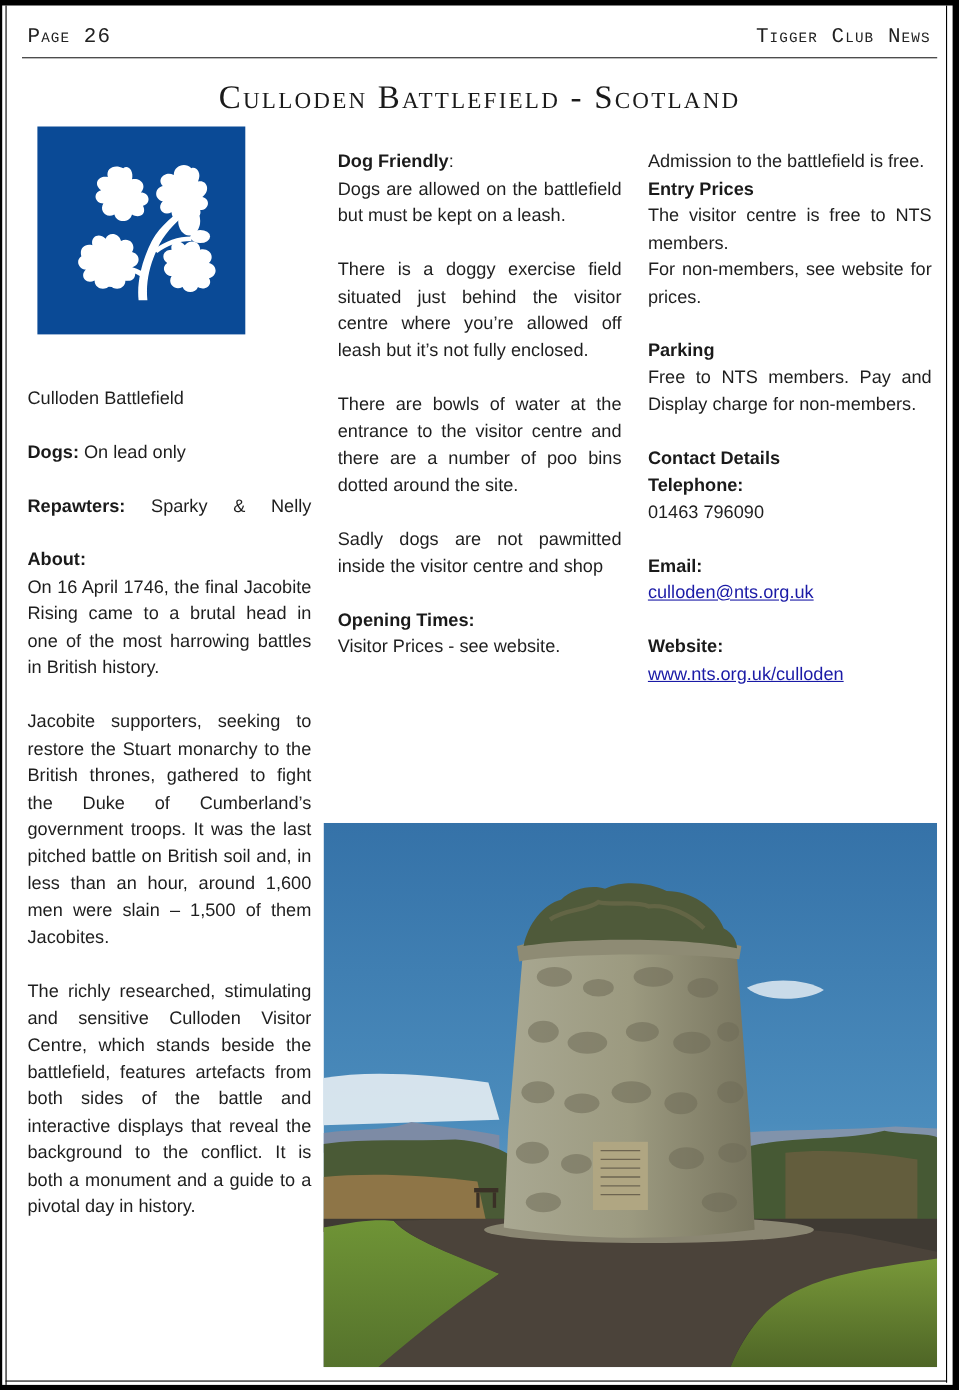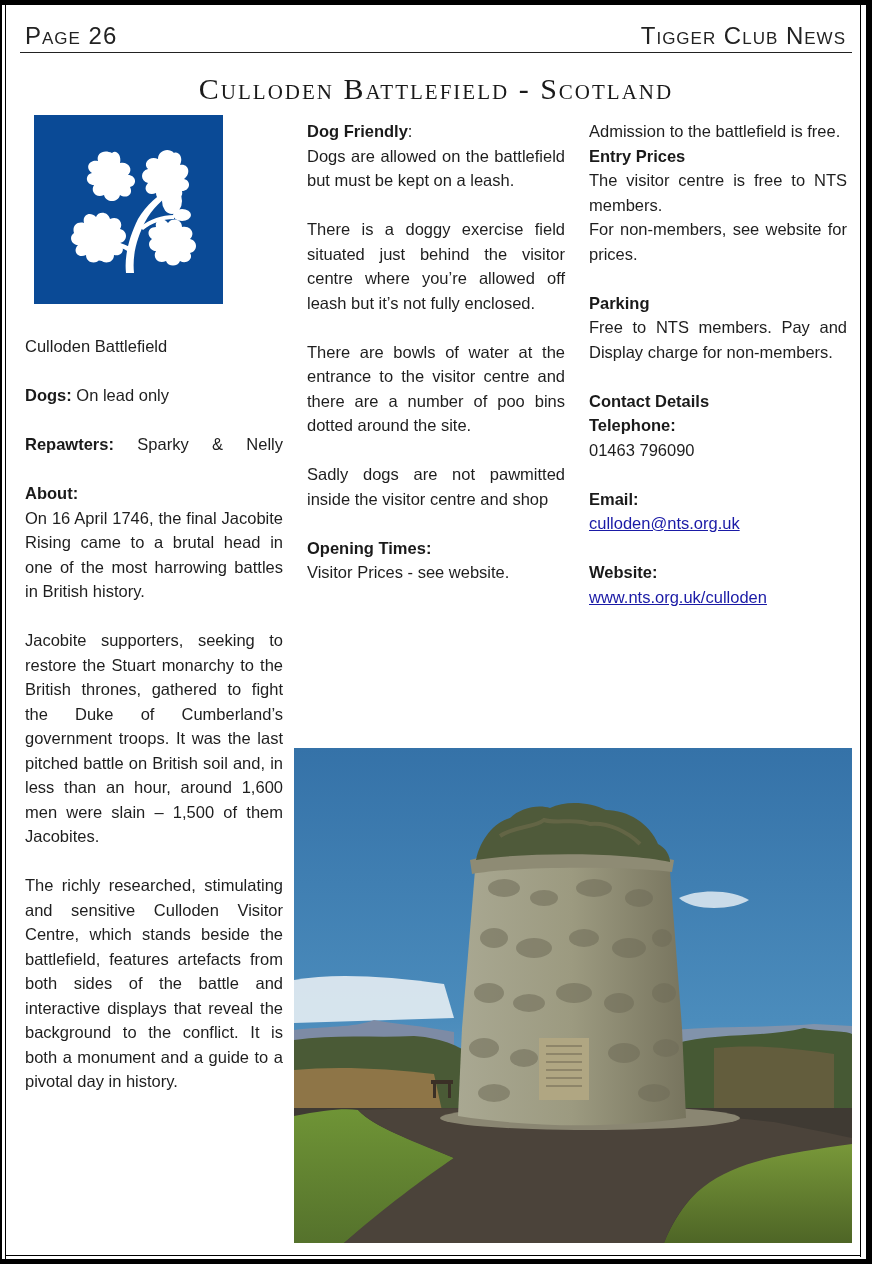--- a/index.html
+++ b/index.html
@@ -9,37 +9,37 @@
     
     .border-top { position: absolute; left: 0; top: 0; width: 872px; height: 5px; background: #000; }
     .border-left-outer { position: absolute; left: 0; top: 0; width: 2px; height: 1264px; background: #000; }
     .border-left-inner { position: absolute; left: 5px; top: 5px; width: 1px; height: 1254px; background: #000; }
     .border-right-inner { position: absolute; left: 860px; top: 5px; width: 1px; height: 1252px; background: #000; }
     .border-right-outer { position: absolute; left: 866px; top: 0; width: 6px; height: 1264px; background: #000; }
     .border-bottom-inner { position: absolute; left: 5px; top: 1255px; width: 856px; height: 1px; background: #000; }
     .border-bottom-outer { position: absolute; left: 0; top: 1259px; width: 872px; height: 5px; background: #000; }
 
     
-    .hdr { position: absolute; top: 22px; font-family: Liberation Sans, sans-serif;
-           font-variant: small-caps; font-size: 24px; letter-spacing: 1px; color: #222; }
+    .hdr { position: absolute; top: 22px; font-family: Liberation Mono, monospace;
+           font-variant: small-caps; font-size: 19px; letter-spacing: 1px; color: #222; }
     .hdr-left { left: 25px; }
     .hdr-right { right: 26px; }
     .hdr-rule { position: absolute; left: 20px; top: 52px; width: 832px; height: 1px; background: #222; }
 
     .title { position: absolute; top: 72px; left: 0; width: 872px; text-align: center;
              font-family: "Liberation Serif", serif; font-variant: small-caps;
              font-size: 30px; letter-spacing: 2px; color: #1a1a1a; }
 
     
     .logo { position: absolute; left: 34px; top: 115px; width: 189px; height: 189px; background: #0a4a96; }
     .logo svg { position: absolute; left: 0; top: 0; }
 
     
     .col { position: absolute; font-size: 16.5px; line-height: 24.5px; text-align: justify;
-           font-family: "Liberation Sans", sans-serif; color: #1e1e1e; }
+           font-family: "Liberation Sans", sans-serif; color: #1e1e1e; margin-top: 16px; }
     .col1 { left: 25px; top: 334px; width: 258px; }
     .col2 { left: 307px; top: 119px; width: 258px; }
     .col3 { left: 589px; top: 119px; width: 258px; }
     .col p { margin: 0; }
     .col .gap { height: 24.5px; }
     .col b { font-weight: bold; color: #1a1a1a; }
     .jl { text-align-last: justify; }
     a.lnk { color: #1a1aa6; text-decoration: underline; }
 
     

